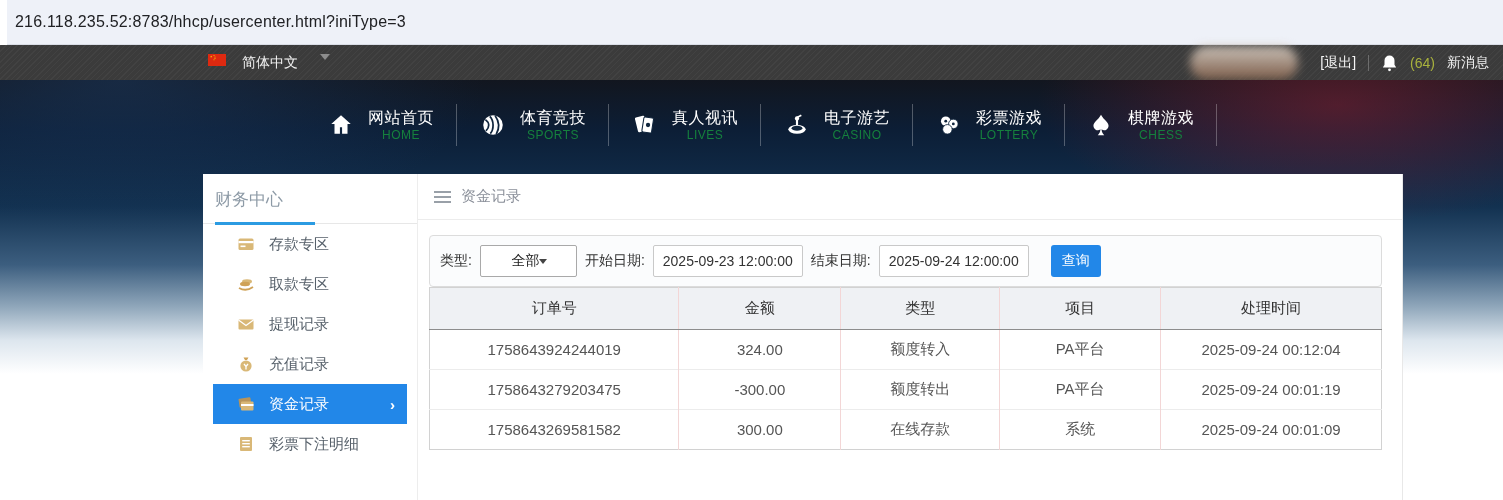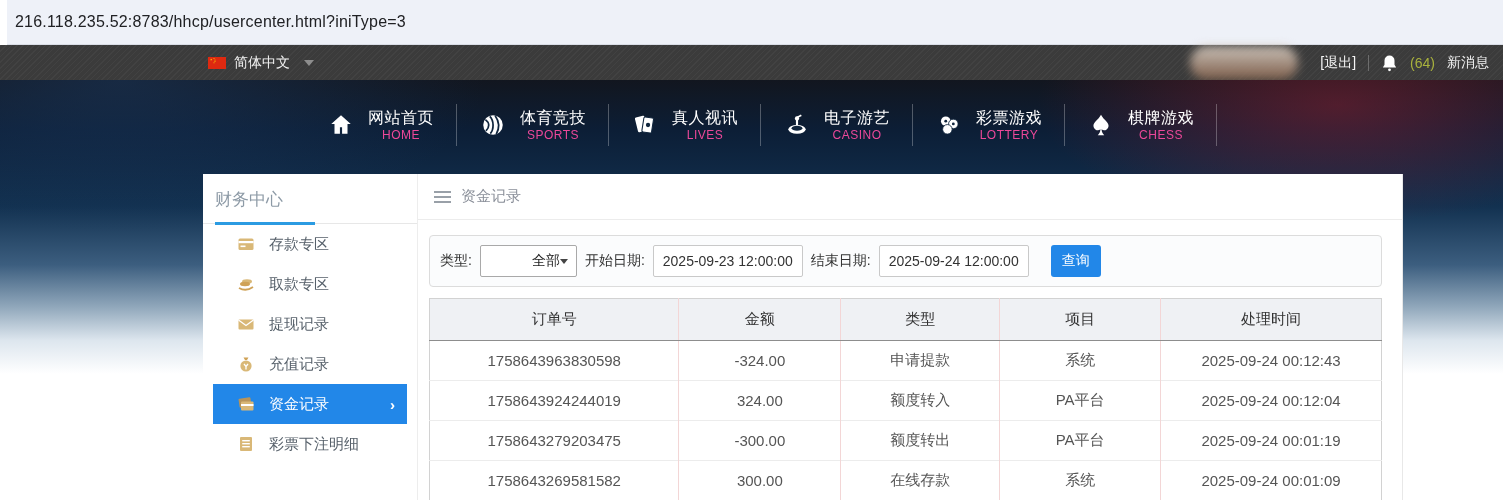--- a/index.html
+++ b/index.html
@@ -8,21 +8,21 @@
 
   
   .address-bar { position:absolute; top:0; left:0; width:1503px; height:45px;
     background:#eef1f8; border-bottom:1px solid #d9dde6; display:flex; align-items:center; padding-left:8px;margin-left:7px; }
   .address-bar .url { font-size:16px; color:#202124; letter-spacing:.2px; }
 
   
   .topbar { position:absolute; top:45px; left:0; width:1503px; height:35px; background:#3b3b3b;
     background-image:repeating-linear-gradient(135deg, rgba(255,255,255,.035) 0 1px, transparent 1px 4px);
     display:flex; align-items:center; justify-content:space-between; padding:0 14px 0 208px; color:#eee; }
-  .topbar-left { display:flex; align-items:center; gap:8px; cursor:pointer; }
+  .topbar-left { display:flex; align-items:flex-start; gap:16px; cursor:pointer; }
   .flag { width:18px; height:12px; display:inline-block; }
   .lang-label { font-size:14px; color:#f2f2f2; }
   .lang-caret { width:0; height:0; border-left:5px solid transparent; border-right:5px solid transparent;
     border-top:6px solid #8d8d8d; margin-left:6px; }
   .topbar-right { display:flex; align-items:center; gap:12px; }
   .user-blob { width:108px; height:34px; border-radius:17px;
     background:linear-gradient(180deg,#d9d0c6,#84604a); filter:blur(5px); opacity:.9; margin-right:10px; }
   .logout { font-size:14px; color:#f5f5f5; text-decoration:none; }
   .tb-divider { width:1px; height:16px; background:#6d6d6d; }
   .bell { width:17px; height:18px; }
@@ -36,21 +36,21 @@
       radial-gradient(ellipse 520px 220px at 8% 0%, rgba(28,58,96,.55), rgba(28,58,96,0) 70%),
       linear-gradient(180deg,#12161f 0%,#0c1e36 12%,#123150 30%,#3c5e7f 44%,#90a7bb 54%,#dde6ee 62%,#ffffff 70%); }
 
   
   .navbar { position:absolute; top:80px; left:305px; width:960px; height:90px;
     display:flex; align-items:center; }
   .nav-item { display:flex; align-items:center; gap:13px; padding:0 22px; cursor:pointer; height:60px; }
   .nav-icon { width:28px; height:28px; flex:0 0 auto; display:flex; align-items:center; justify-content:center; }
   .nav-text { display:flex; flex-direction:column; align-items:center; line-height:1.25; }
   .nav-text b { font-size:16px; color:#fff; font-weight:normal; letter-spacing:.5px; }
-  .nav-text i { font-style:normal; font-size:12px; color:#ec4899; letter-spacing:.5px; }
+  .nav-text i { font-style:normal; font-size:12px; color:#15803d; letter-spacing:.5px; }
   .nav-divider { width:1px; height:42px; background:rgba(255,255,255,.28); }
 
   
   .sidebar { position:absolute; top:174px; left:203px; width:214px; height:326px; background:#fff; overflow:hidden; }
   .sb-header { height:48px; background:linear-gradient(120deg,#4cb0e4 0%,#1c86ce 75%);
     color:#fff; padding:6px 0 0 16px; position:relative; cursor:pointer; }
   .sb-title { font-size:18px; font-weight:bold; line-height:22px; }
   .sb-sub { font-size:9px; letter-spacing:1.6px; }
   .sb-deco { position:absolute; right:10px; top:8px; opacity:.35; }
   .sb-section { position:relative; height:50px; padding:14px 12px 0; border-bottom:1px solid #e7e7e7; }
@@ -70,31 +70,31 @@
     border-bottom:1px solid #ececec; }
   .hamburger { display:inline-flex; flex-direction:column; gap:3px; }
   .hamburger i { width:17px; height:2px; background:#99a0a8; }
   .breadcrumb-label { font-size:15px; color:#8a8f99; }
   .main-inner { padding:0 20px 0 11px; }
 
   .filter-bar { margin-top:15px; height:52px; border:1px solid #dcdcdc; border-radius:4px; background:#fbfcfd;
     display:flex; align-items:center; padding-left:10px; gap:8px; }
   .f-label { font-size:14px; color:#333; }
   .type-select { width:97px; height:32px; background:#fff; border:1px solid #a9a9a9; border-radius:2px;
-    display:flex; align-items:center; justify-content:flex-end; padding:0 8px 0 10px; cursor:pointer; }
+    display:flex; align-items:center; justify-content:center; padding:0 8px 0 10px; cursor:pointer; }
   .type-select .val { font-size:14px; color:#222; }
   .sel-caret { width:0; height:0; border-left:4px solid transparent; border-right:4px solid transparent;
     border-top:5px solid #444; }
   .date-input { width:150px; height:32px; border:1px solid #c9c9c9; border-radius:2px; font-size:14px;
     color:#333; text-align:center; font-family:"Liberation Sans","DejaVu Sans",sans-serif; background:#fff; }
   .search-btn { margin-left:14px; width:50px; height:32px; background:#2287e8; border:none; border-radius:3px;
     color:#fff; font-size:14px; cursor:pointer; font-family:Liberation Serif, serif; }
 
   
-  .records-table { margin-top:11px; width:100%; border-collapse:collapse; border:1px solid #d2d2d2;
+  .records-table { width:100%; border-collapse:collapse; border:1px solid #d2d2d2;
     table-layout:fixed; }
   .records-table col.c1{width:26.2%} .records-table col.c2{width:17%}
   .records-table col.c3{width:16.7%} .records-table col.c4{width:16.9%} .records-table col.c5{width:23.2%}
   .records-table thead th { height:42px; background:#eff1f4; font-size:15px; font-weight:normal; color:#333;
     border-bottom:1px solid #8d8d8d; }
   .records-table th + th, .records-table td + td { border-left:1px solid #f3d6d6; }
   .records-table tbody td { height:40px; font-size:15px; color:#555; text-align:center; background:#fff; }
   .records-table tbody tr + tr td { border-top:1px solid #ececec; }
 </style>
 </head>
@@ -311,27 +311,20 @@
       <thead>
         <tr>
           <th>订单号</th>
           <th>金额</th>
           <th>类型</th>
           <th>项目</th>
           <th>处理时间</th>
         </tr>
       </thead>
       <tbody>
-        <tr>
-          <td>1758643963830598</td>
-          <td>-324.00</td>
-          <td>申请提款</td>
-          <td>系统</td>
-          <td>2025-09-24 00:12:43</td>
-        </tr>
         <tr>
           <td>1758643924244019</td>
           <td>324.00</td>
           <td>额度转入</td>
           <td>PA平台</td>
           <td>2025-09-24 00:12:04</td>
         </tr>
         <tr>
           <td>1758643279203475</td>
           <td>-300.00</td>

